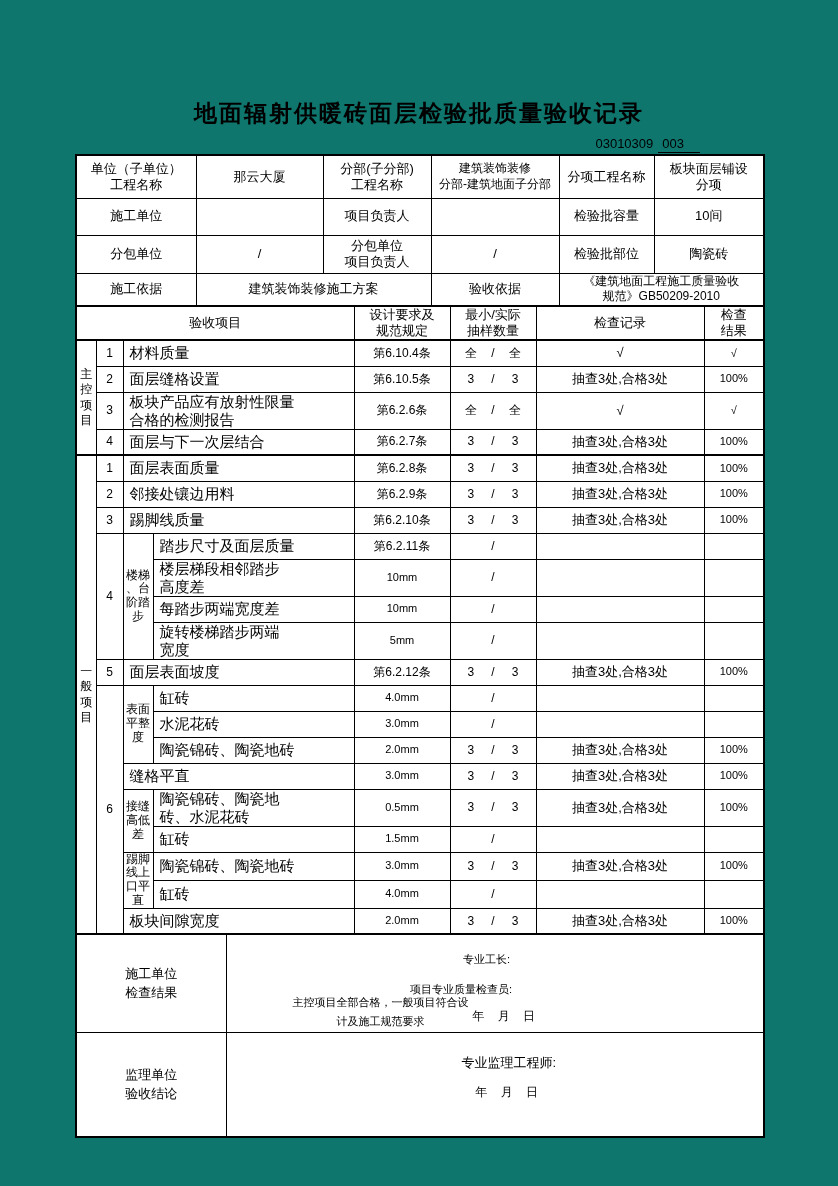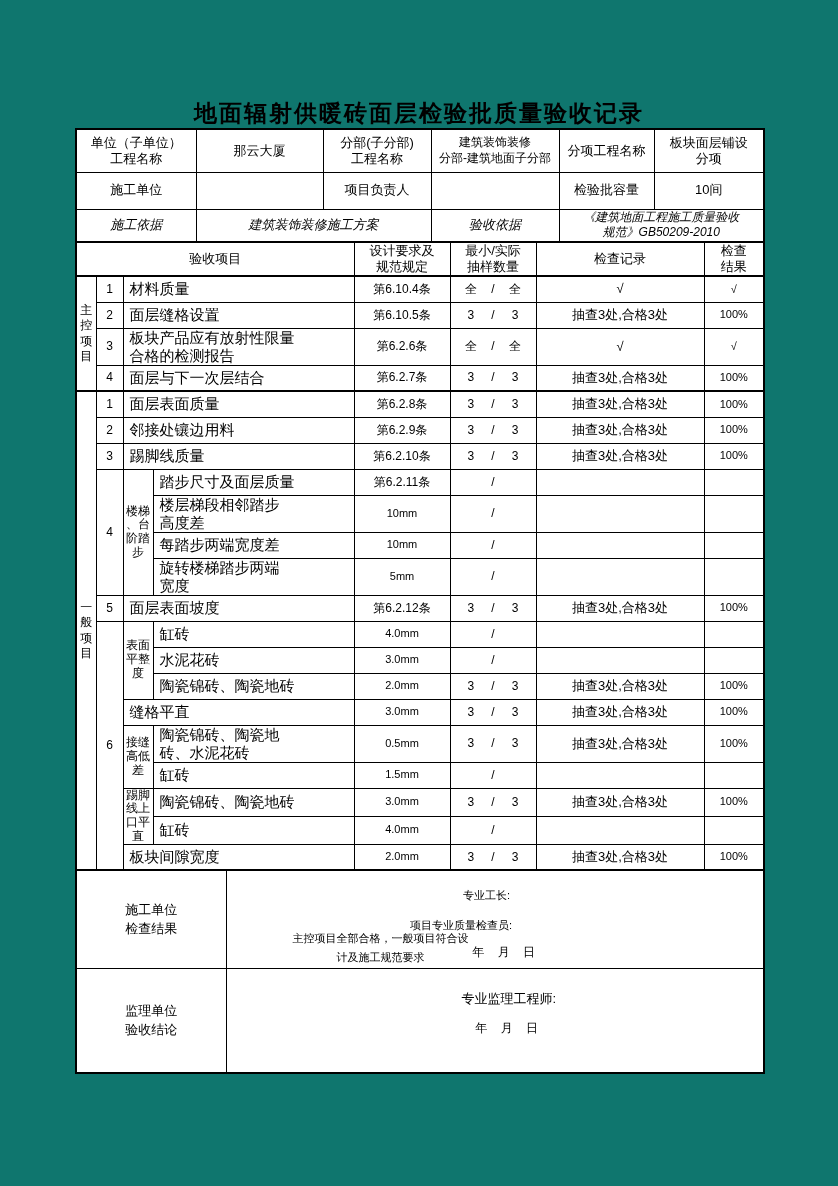--- a/index.html
+++ b/index.html
@@ -23,38 +23,39 @@
   .item{text-align:left;padding-left:6px;font-size:15px;line-height:1.2;}
   .req{font-size:12px;margin-left:24px;}
   .mm{font-size:11px;}
   .samp-cell{padding:0;}
   .samp{display:flex;justify-content:space-evenly;align-items:center;font-size:12px;}
   .samp-only{font-size:12px;}
   .rec{font-size:13px;}
   .res{font-size:11px;}
   .sect-top{border-top:2px solid #000;}
   tr.h30{height:30px;border-radius:17px;} tr.h26{height:26px;} tr.h32{height:32px;}
-  tr.r43{height:43px;padding-left:40px;} tr.r37{height:37px;} tr.r38{height:38px;} tr.r44{height:30px;font-style:italic;}
+  tr.r43{height:43px;padding-left:40px;} tr.r37{height:37px;} tr.r38{height:38px;} tr.r44{height:30px;}
   tr.f98{height:98px;} tr.f82{height:105px;}
   
   .foot-label{font-size:13px;line-height:1.4;}
   .sig-cell{position:relative;padding:0;}
   .result-text{position:absolute;left:4px;top:26px;width:300px;text-align:center;font-size:11px;line-height:1.7;white-space:pre-line;margin-top:32px;}
   .sig-worker{position:absolute;right:253px;top:18px;font-size:11px;}
   .sig-inspector{position:absolute;right:251px;top:48px;font-size:11px;}
   .sig-date1{position:absolute;right:228px;top:74px;font-size:12px;white-space:pre;}
   .sup-sig{position:absolute;right:207px;top:22px;font-size:13px;}
   .sup-date{position:absolute;right:225px;top:52px;font-size:12px;white-space:pre;}
 </style>
 </head>
 <body>
 
 <div class="page">
 
   <div class="doc-title">地面辐射供暖砖面层检验批质量验收记录</div>
+  <div class="code-line"><span>03010309</span><span class="code-suffix">003</span></div>
 
   <table class="tbl-info">
     <colgroup>
         <col style="width:120px">
         <col style="width:127px">
         <col style="width:108px">
         <col style="width:128px">
         <col style="width:95px">
         <col style="width:110px">
       </colgroup>
@@ -72,20 +73,29 @@
 分项</td>
     </tr>
     <tr class="r37">
       <td>施工单位</td>
       <td></td>
       <td>项目负责人</td>
       <td></td>
       <td>检验批容量</td>
       <td>10间</td>
     </tr>
+    <tr class="r38">
+      <td>分包单位</td>
+      <td>/</td>
+      <td>分包单位
+项目负责人</td>
+      <td>/</td>
+      <td>检验批部位</td>
+      <td>陶瓷砖</td>
+    </tr>
     <tr class="r44">
       <td>施工依据</td>
       <td colspan="2">建筑装饰装修施工方案</td>
       <td>验收依据</td>
       <td colspan="2" class="sm">《建筑地面工程施工质量验收
 规范》GB50209-2010</td>
     </tr>
   </tbody>
     </table>
 

